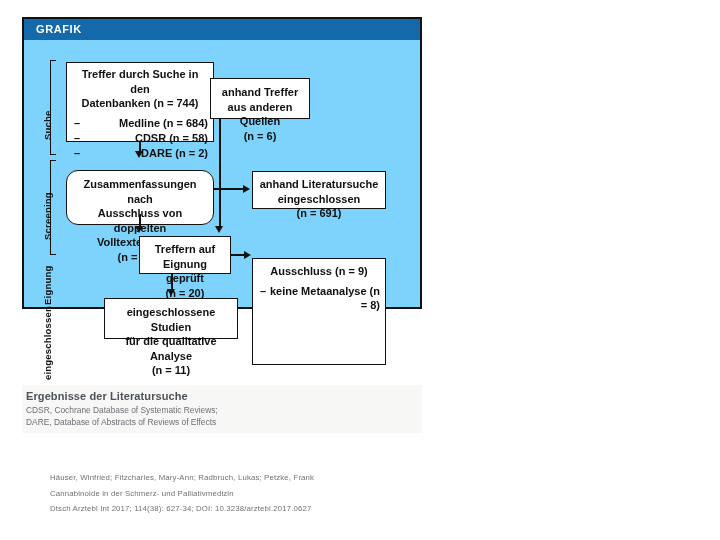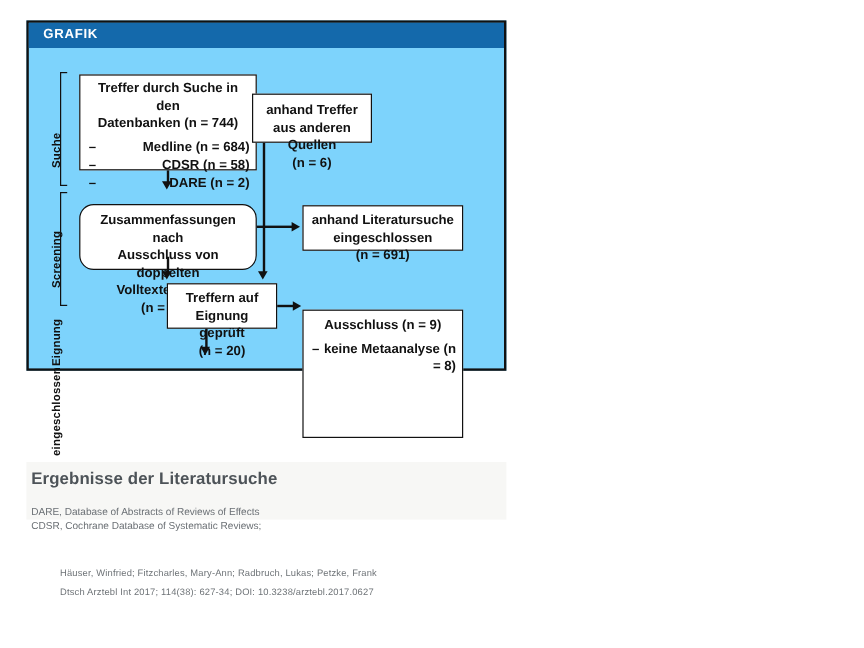--- a/index.html
+++ b/index.html
@@ -105,22 +105,22 @@
 
   
   #caption-band {
     position: absolute; left: 22px; top: 385px;
     width: 400px; height: 48px;
     background: #f7f7f5;
     box-sizing: border-box;
     padding: 5px 4px 0 4px;
   }
   #caption-title {
-    font-size: 14px; font-weight: bold; color: #4d5358;
-    margin-bottom: 14px; letter-spacing: 0.1px;
+    font-size: 11px; font-weight: bold; color: #4d5358;
+    margin-bottom: 2px; letter-spacing: 0.1px;
   }
   .caption-line {
     font-size: 8.4px; color: #6b7075; line-height: 1.45;
   }
 
   
   #citation {
     position: absolute; left: 22px; top: 470px; width: 470px;
   }
   #citation .cit-line {
@@ -196,20 +196,27 @@
 
       <div class="node" style="left:228px; top:202px; width:134px; height:107px;margin-top:16px;">
         <div class="ttl" style="padding-top:1px;">
           <span class="ln">Ausschluss (n = 9)</span>
         </div>
         <ul class="bul">
           <li>keine Metaanalyse (n = 8)</li>
         </ul>
       </div>
 
+      <div class="node" style="left:80px; top:258px; width:134px; height:41px;">
+        <div class="ttl" style="padding-top:2px;">
+          <span class="ln">eingeschlossene Studien</span>
+          <span class="ln">für die qualitative Analyse</span>
+          <span class="ln">(n = 11)</span>
+        </div>
+      </div>
 
       <div class="conn v" style="left:115px; top:102px; height:10px;"></div>
       <div class="arrowhead down" style="left:110.5px; top:111px;"></div>
 
       <div class="conn v" style="left:195px; top:79px; height:108px;"></div>
       <div class="arrowhead down" style="left:190.5px; top:186px;"></div>
 
       <div class="conn h" style="left:190px; top:148px; width:30px;"></div>
       <div class="arrowhead right" style="left:219px; top:144.5px;"></div>
 
@@ -220,22 +227,23 @@
       <div class="arrowhead right" style="left:220px; top:210.5px;"></div>
 
       <div class="conn v" style="left:147px; top:234px; height:16px;"></div>
       <div class="arrowhead down" style="left:142.5px; top:249px;"></div>
 
     </div>
   </div>
 
   <div id="caption-band">
     <div id="caption-title">Ergebnisse der Literatursuche</div>
+    <div class="caption-line">CDSR, Cochrane Database of Systematic Reviews;</div>
     <div class="caption-line">DARE, Database of Abstracts of Reviews of Effects</div>
-    <div class="caption-line">CDSR, Cochrane Database of Systematic Reviews;</div>
   </div>
 
   <div id="citation">
     <div class="cit-line">Häuser, Winfried; Fitzcharles, Mary-Ann; Radbruch, Lukas; Petzke, Frank</div>
+    <div class="cit-line">Cannabinoide in der Schmerz- und Palliativmedizin</div>
     <div class="cit-line">Dtsch Arztebl Int 2017; 114(38): 627-34; DOI: 10.3238/arztebl.2017.0627</div>
   </div>
 
 </div>
 
 </body></html>

